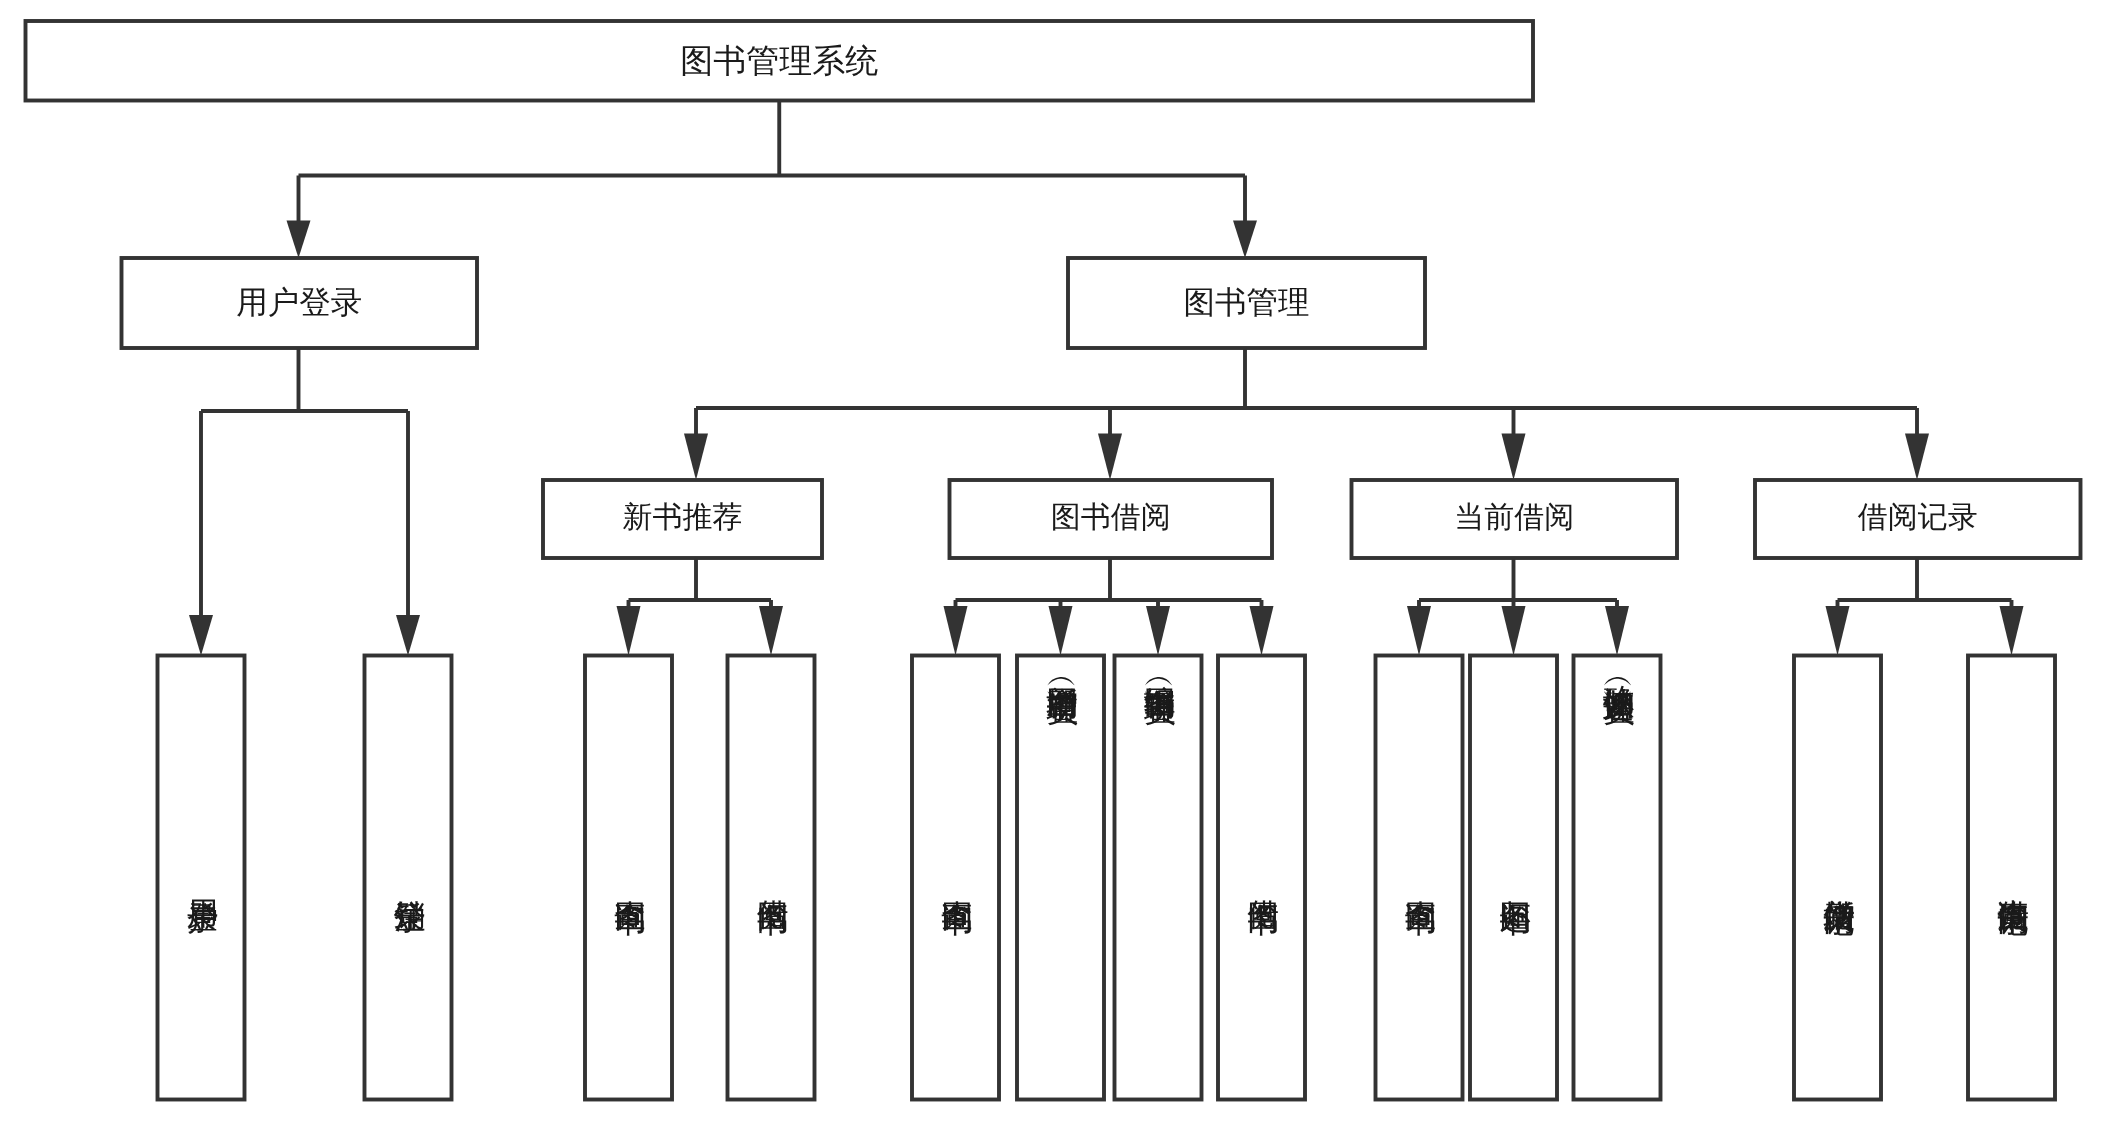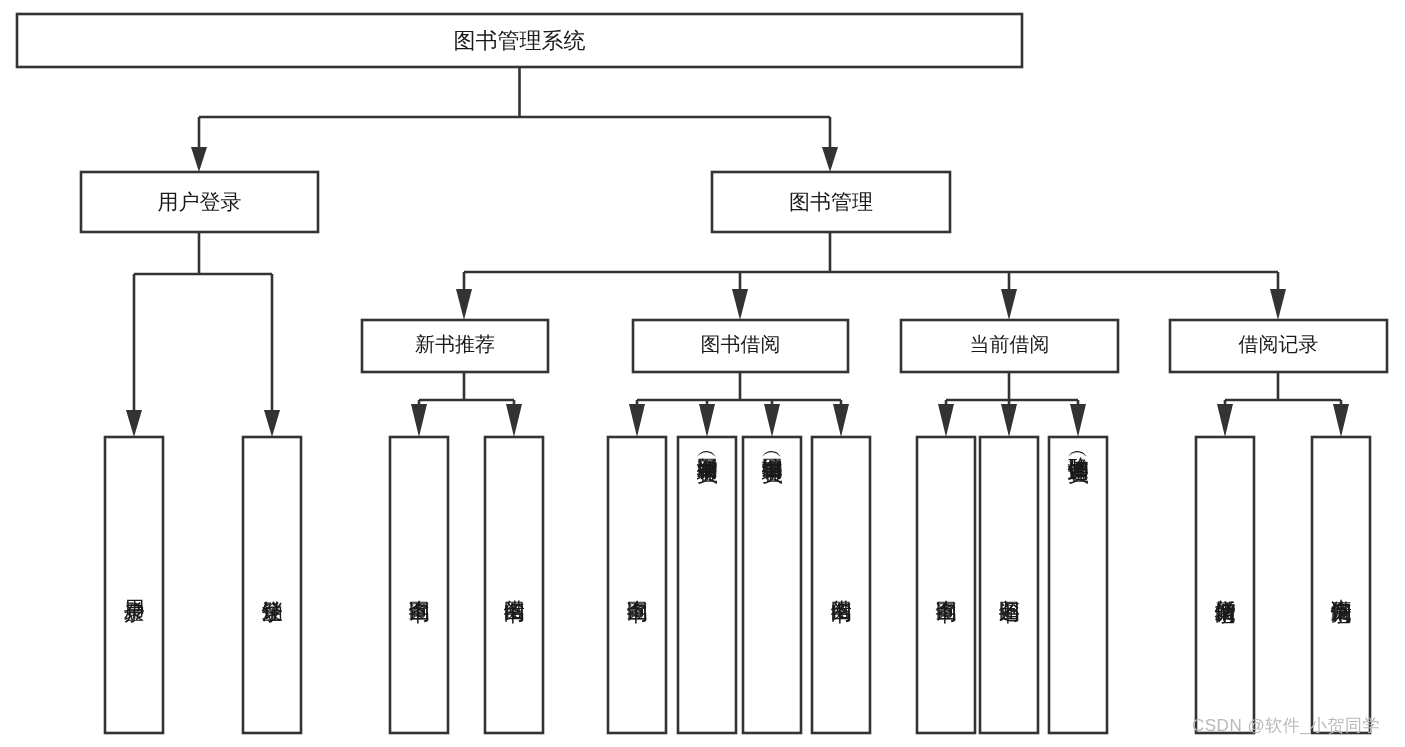--- a/index.html
+++ b/index.html
@@ -258,15 +258,14 @@
     <span class="leaf-label">确认归还（管理员）</span>
   </div>
 
   <div class="leaf-label-wrap" style="left:1196px; top:437px; width:58px; height:296px;">
     <span class="leaf-label">新增借阅记录</span>
   </div>
   <div class="leaf-label-wrap" style="left:1312px; top:437px; width:58px; height:296px;">
     <span class="leaf-label">查询借阅记录</span>
   </div>
 
-  <div class="watermark" style="left:1192px; top:714px;">CSDN @软件_小贺同学</div>
 
 </div>
 
 </body></html>

